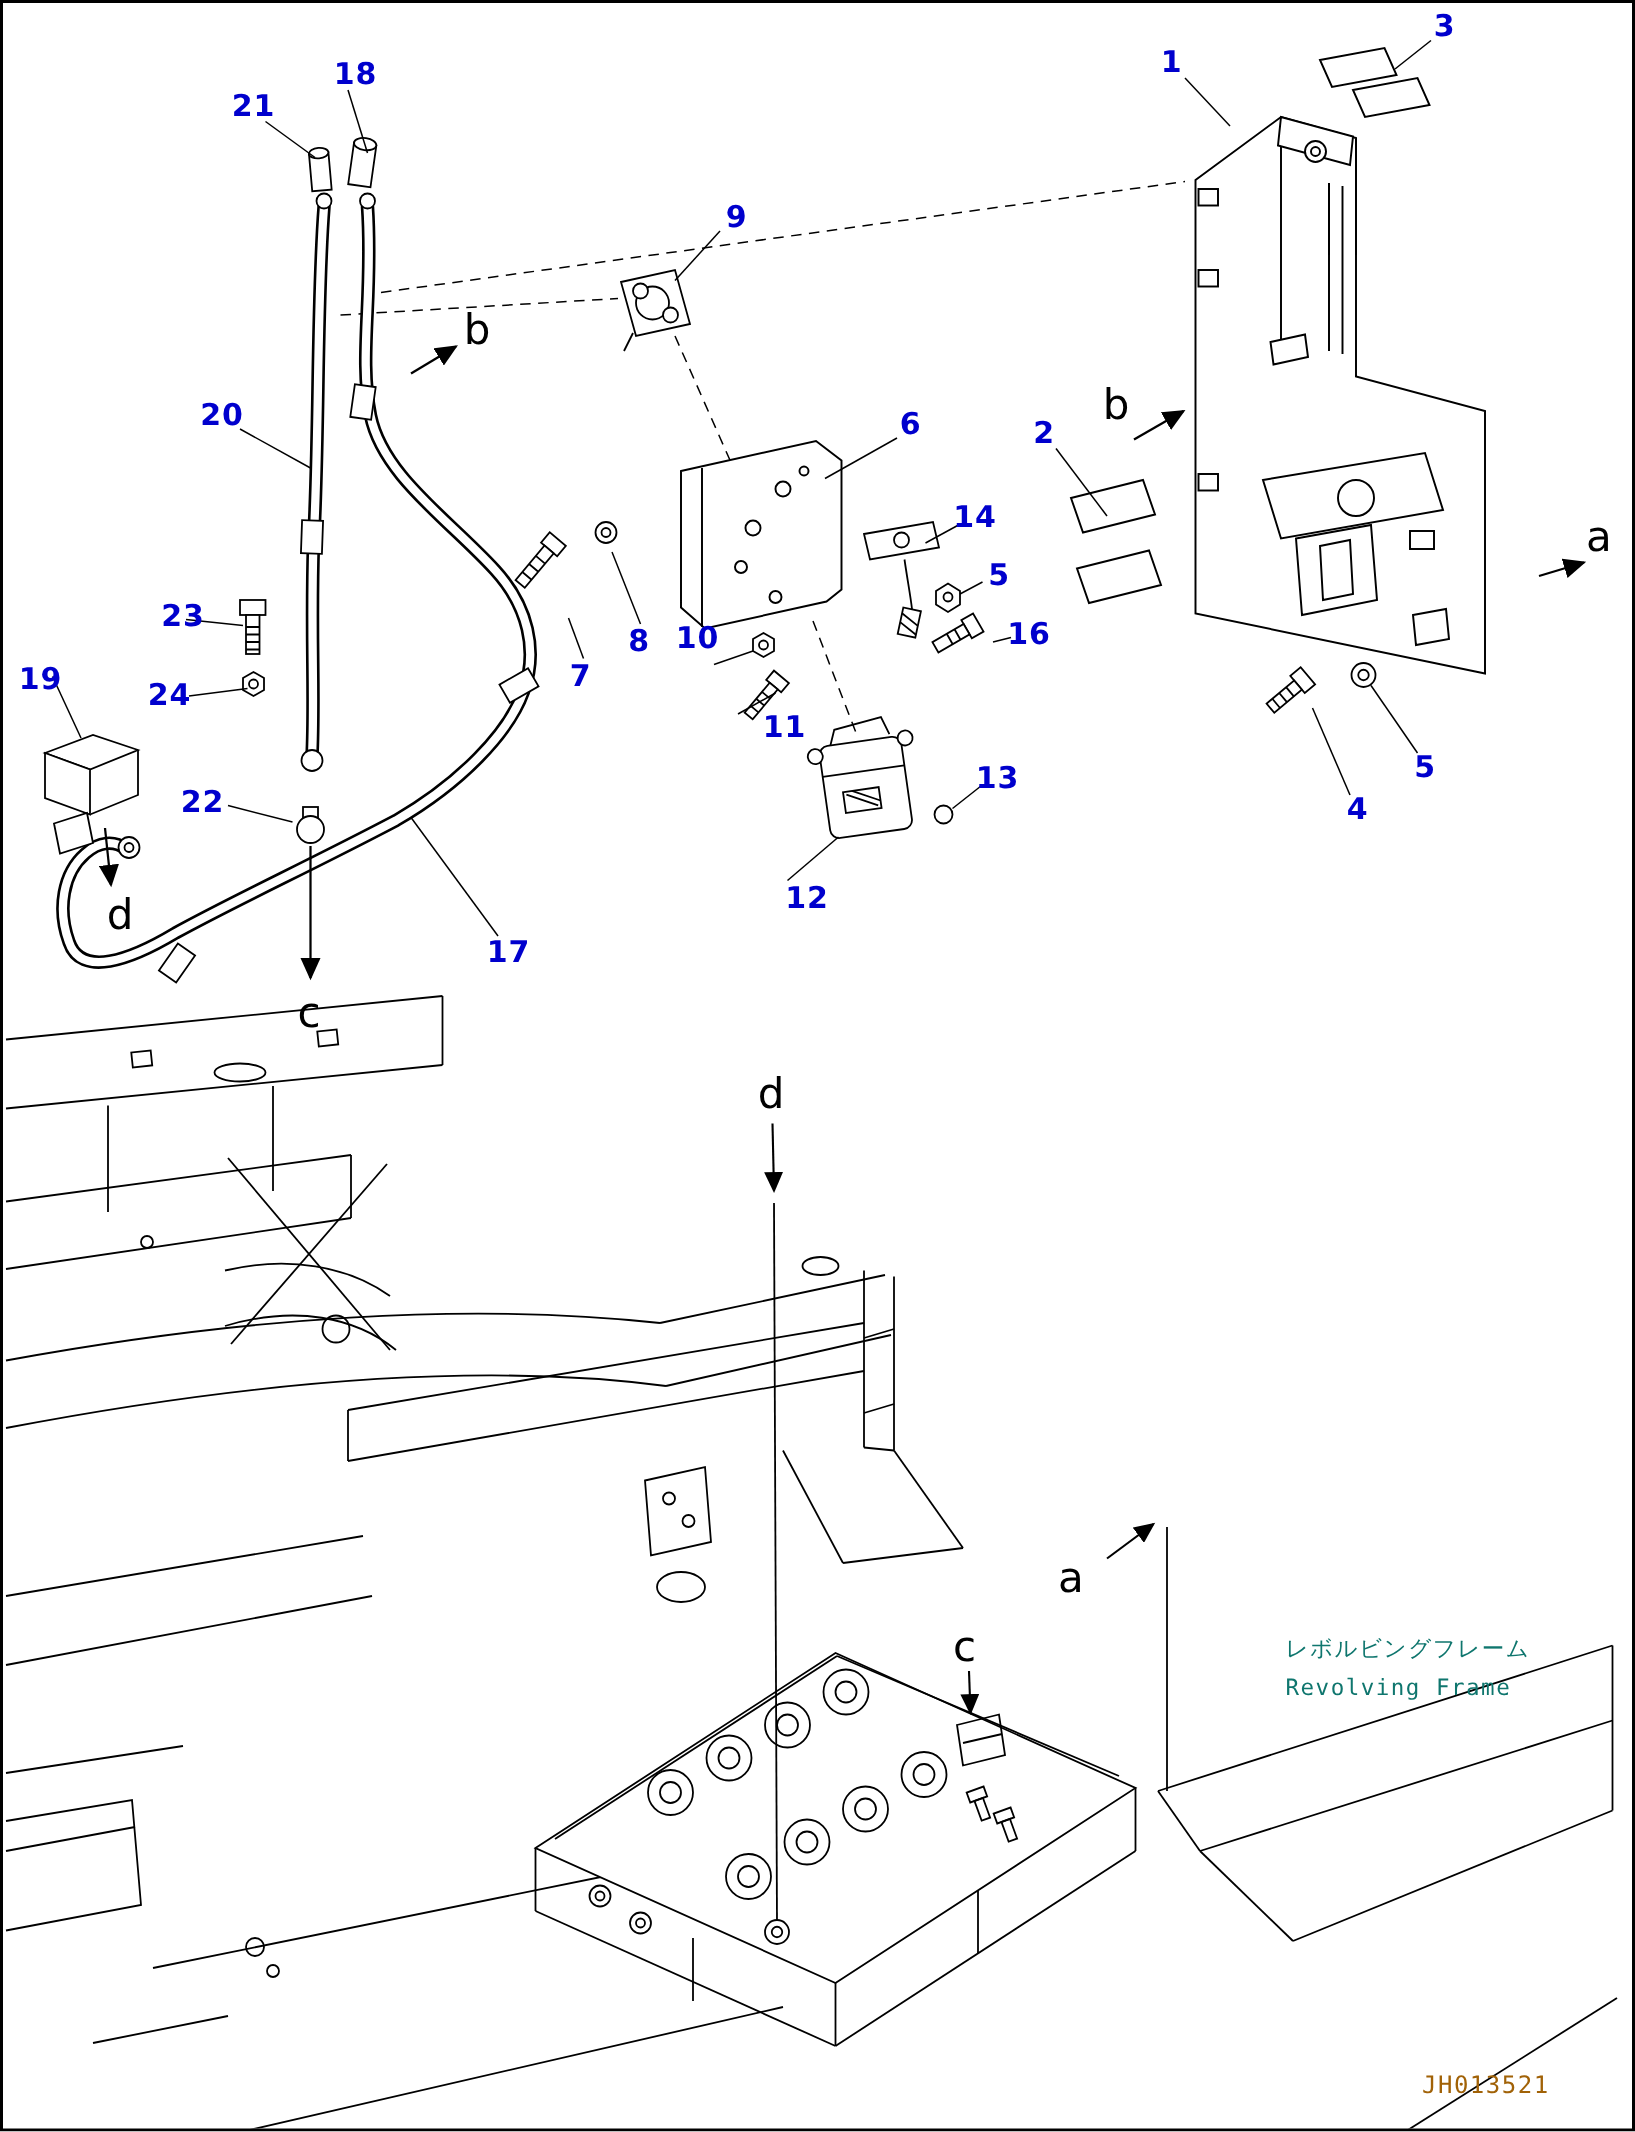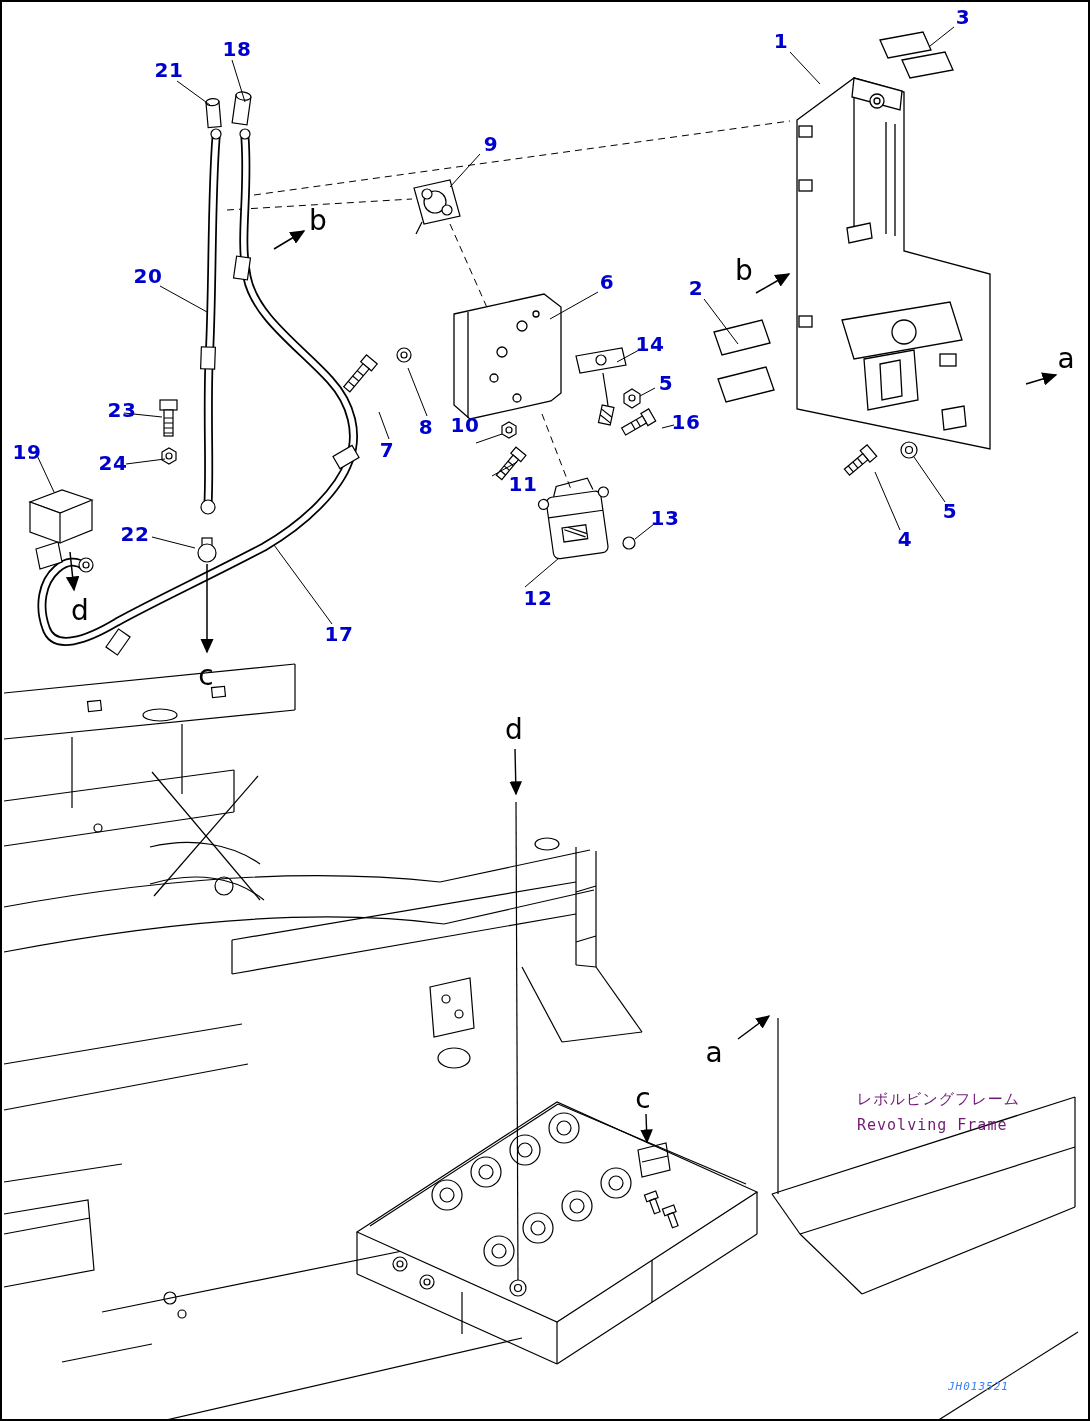--- a/index.html
+++ b/index.html
@@ -10,27 +10,27 @@
   .callout {
     position:absolute; transform:translate(-50%,-50%);
     font-family:"DejaVu Sans",sans-serif; font-weight:bold; font-size:20px;
     color:var(--callout-color,#0000cd); letter-spacing:.5px; white-space:nowrap;
   }
   .view-label {
     position:absolute; transform:translate(-50%,-50%);
     font-family:"DejaVu Sans",sans-serif; font-size:28px; color:#000; white-space:nowrap;
   }
   .title-block {
-    position:absolute; left:855px; top:1084px; color:#701a75;
+    position:absolute; left:855px; top:1084px; color:#0f766e;
     font-family:"DejaVu Sans Mono","DejaVu Sans",monospace; font-size:15px;
     line-height:26px; white-space:nowrap; letter-spacing:1px;
   }
   .drawing-number {
-    position:absolute; left:946px; top:1378px; color:#3b82f6;
-    font-family:"DejaVu Sans Mono",monospace; font-size:11px; letter-spacing:1px;font-style:italic;
+    position:absolute; left:946px; top:1378px; color:#a16207;
+    font-family:"DejaVu Sans Mono",monospace; font-size:16px; letter-spacing:1px;
   }
 </style>
 </head>
 <body>
 
 <div class="page">
 
   <svg class="line-art" width="1090" height="1421" viewBox="0 0 1090 1421" xmlns="http://www.w3.org/2000/svg">
     <defs>
       <marker id="ah" markerWidth="11" markerHeight="9" refX="9" refY="4.5" orient="auto">

